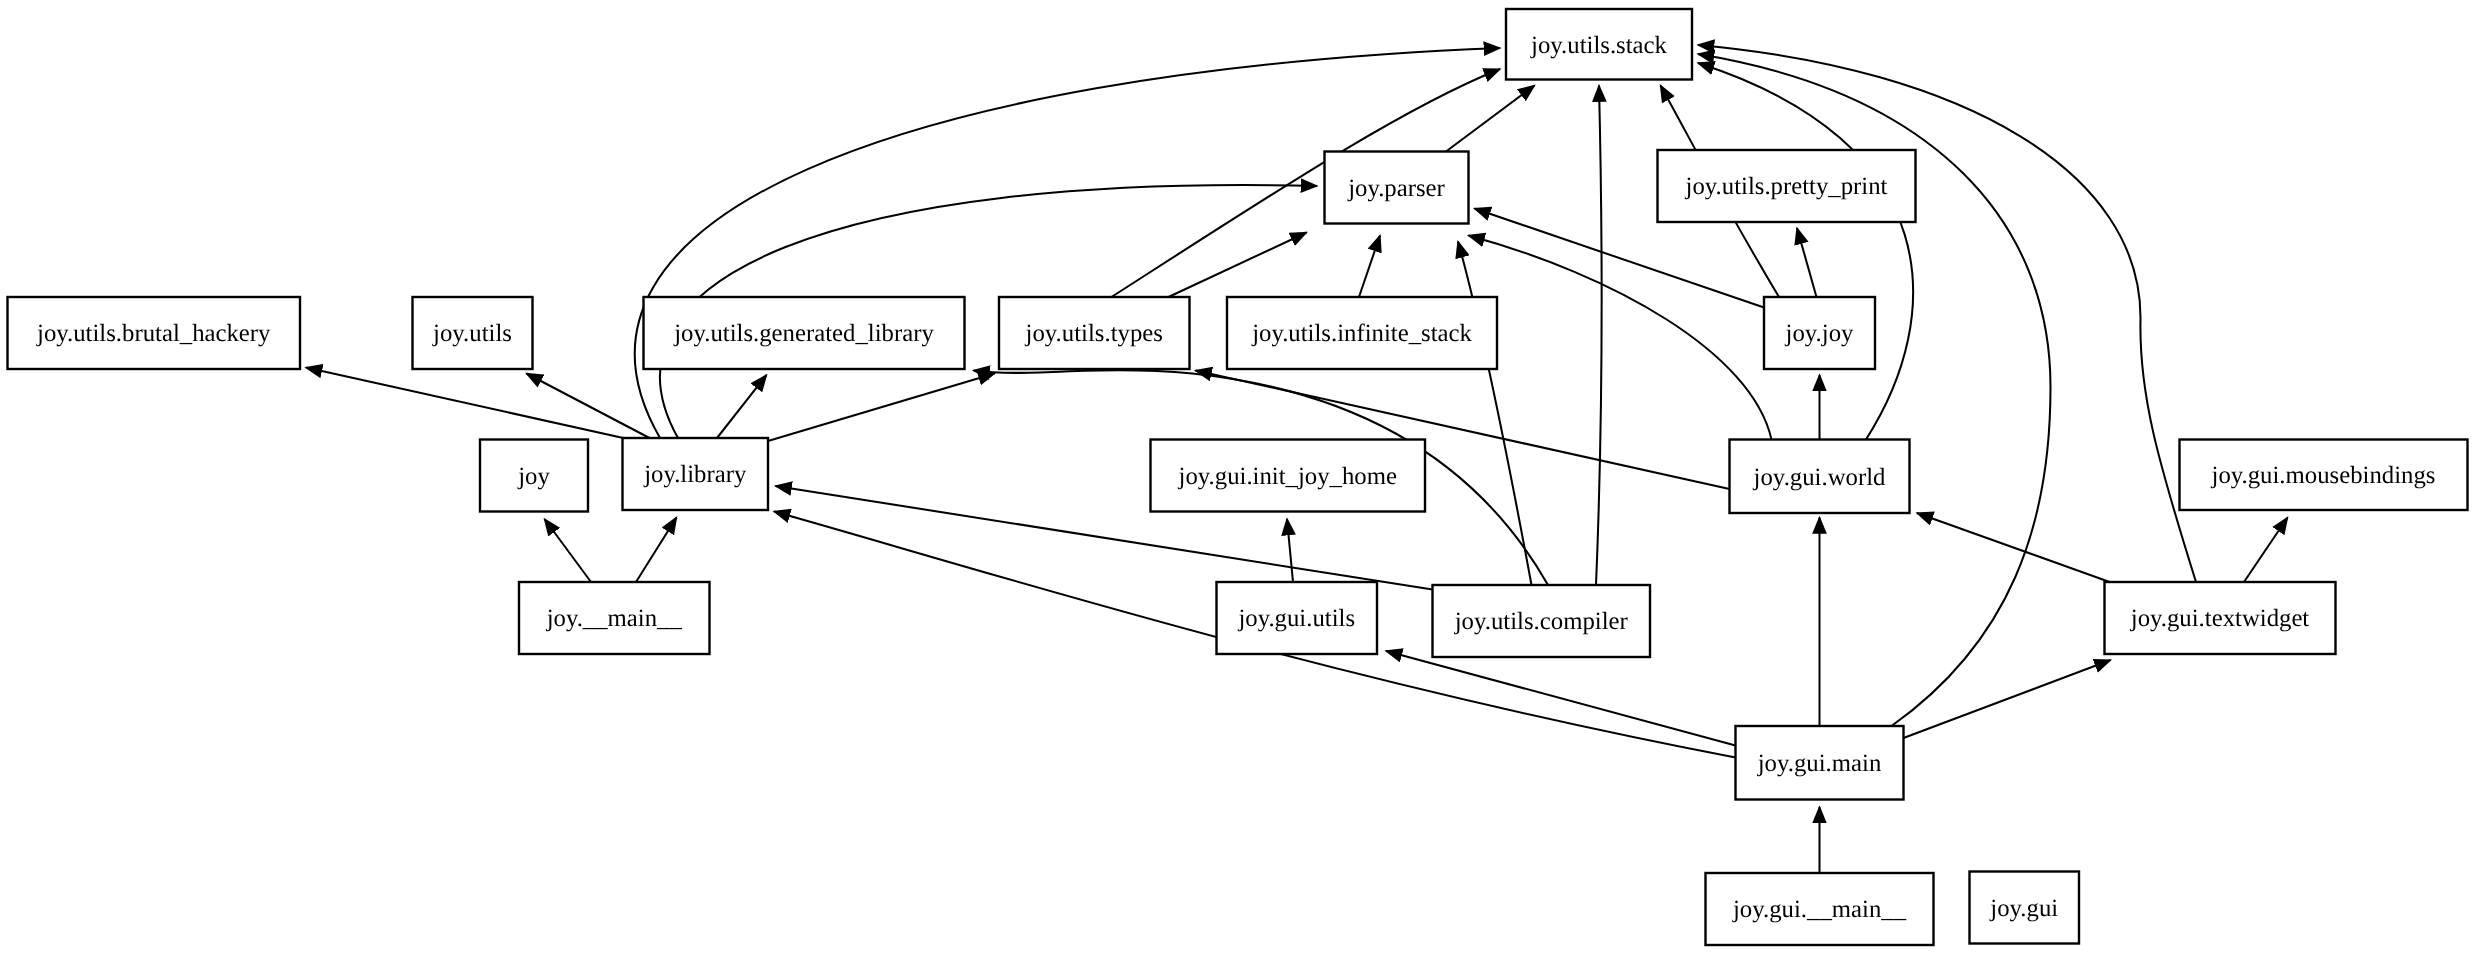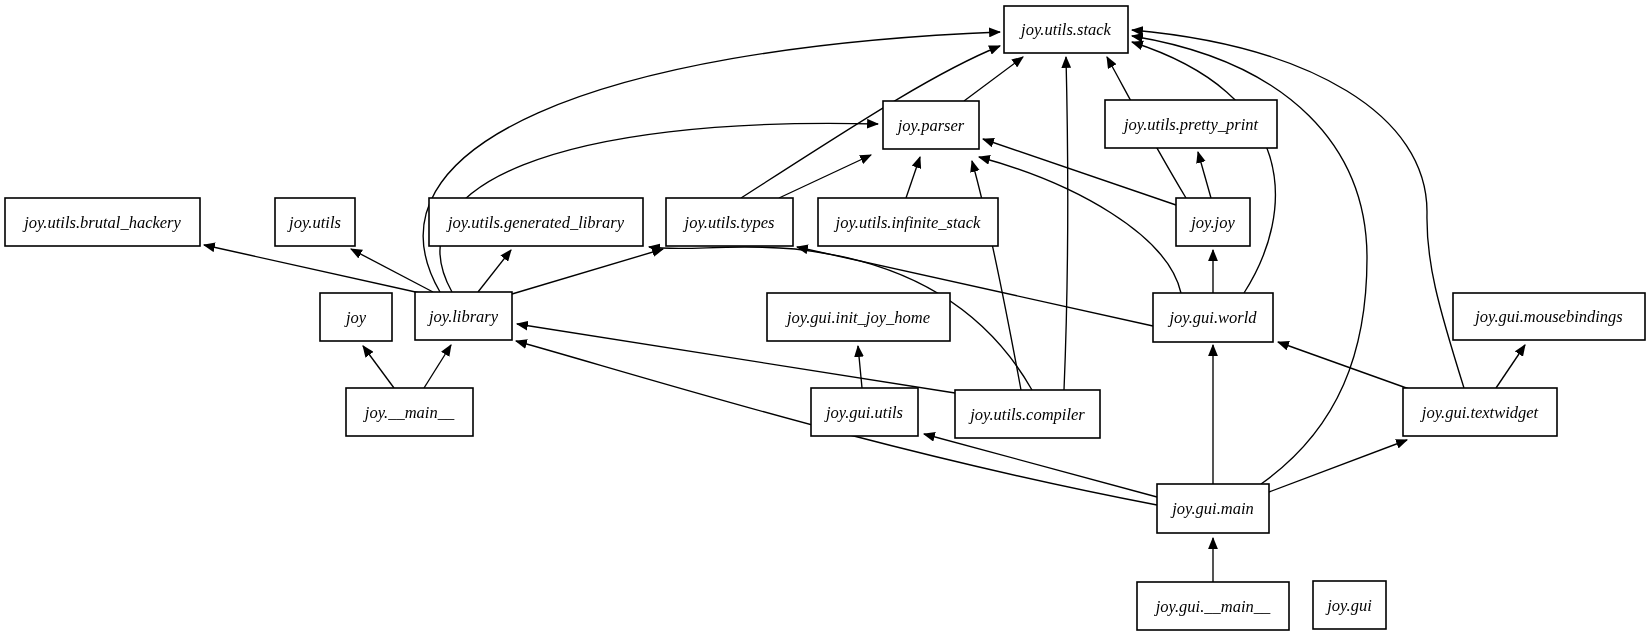--- a/index.html
+++ b/index.html
@@ -7,21 +7,20 @@
     padding: 0;
     background: #ffffff;
     width: 1648px;
     height: 635px;
     overflow: hidden;
   }
   #graph-wrap {
     width: 1648px;
     height: 635px;
     position: relative;
-    font-style: italic;
   }
   svg {
     display: block;
     font-family: "Liberation Serif", "DejaVu Serif", serif;
   }
   .node-box rect {
     fill: #ffffff;
     stroke: #000000;
     stroke-width: 1.6;
   }

